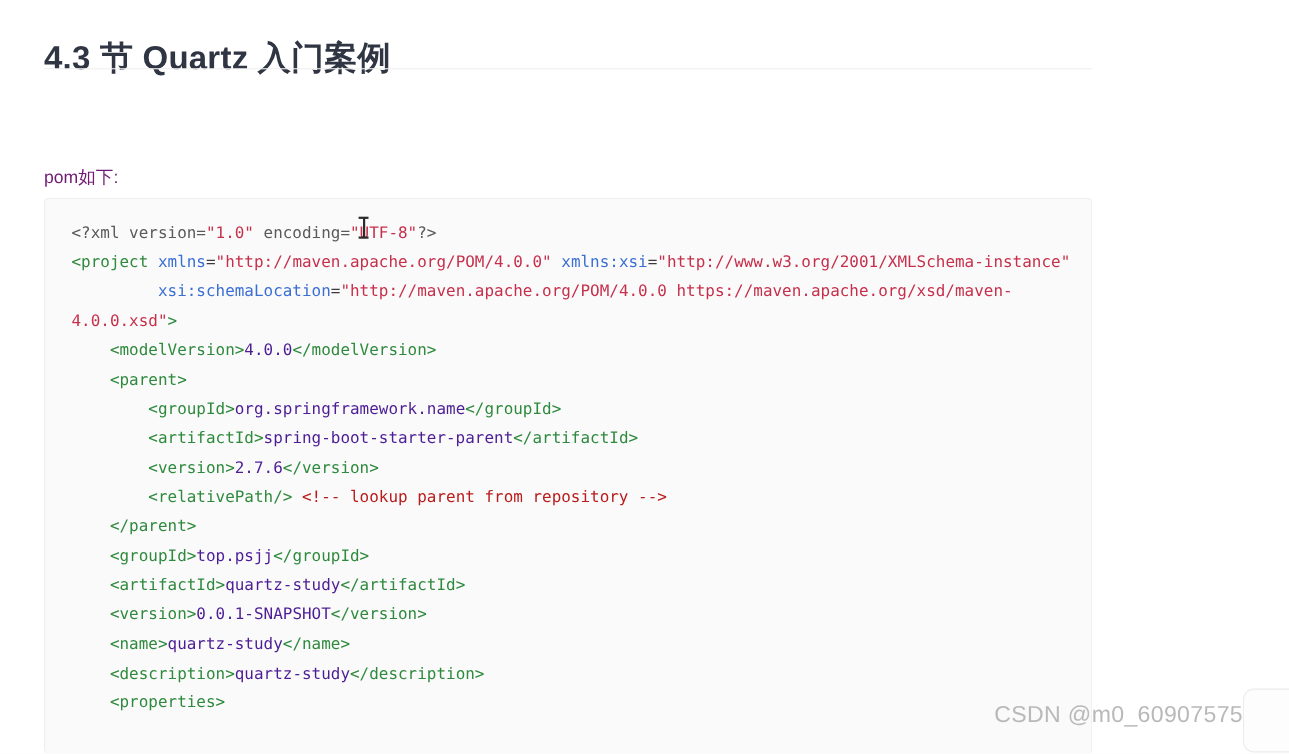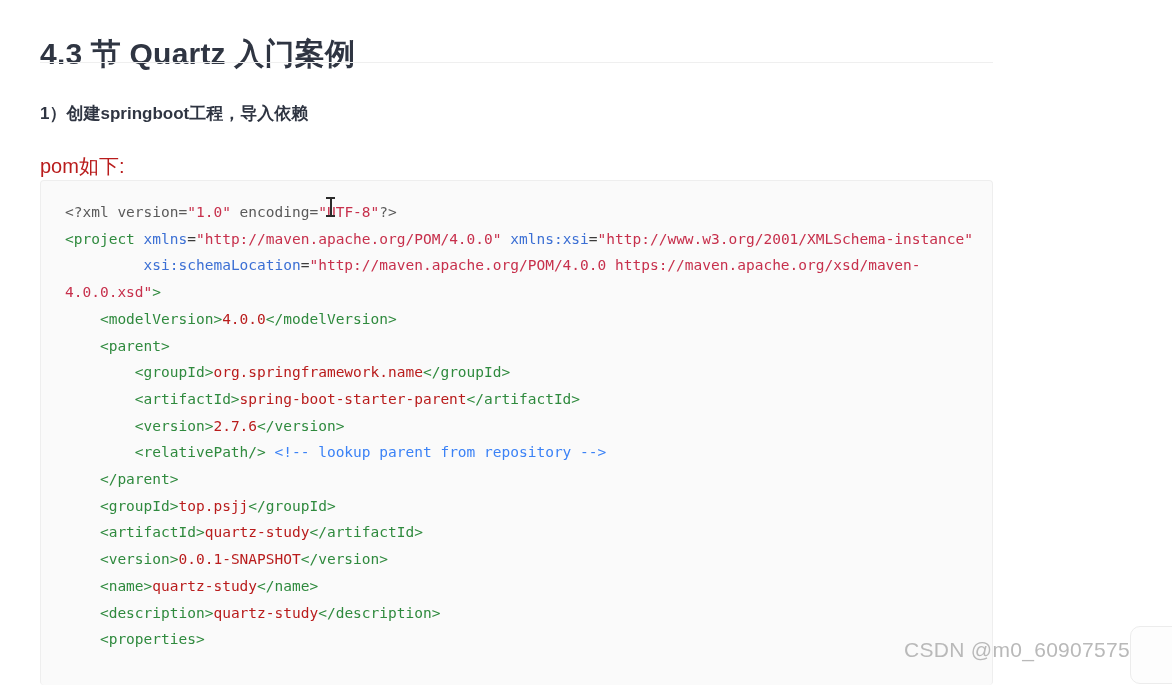--- a/index.html
+++ b/index.html
@@ -54,22 +54,22 @@
     font-weight: bold;
     color: #2f3542;
     line-height: 28px;
     white-space: nowrap;
   }
 
   .para {
     position: absolute;
     left: 40px;
     top: 132px;
-    font-size: 20px;
-    color: #b91c1c;
+    font-size: 16px;
+    color: #701a75;
     line-height: 28px;
     white-space: nowrap;
   }
 
   
   .code-block {
     position: absolute;
     left: 40px;
     top: 180px;
     width: 953px;
@@ -96,22 +96,22 @@
     color: #3b3b3b;
     white-space: pre-wrap;
     word-break: normal;
     letter-spacing: 0px;
   }
   
   .t-tag   { color: #2f8a3e; }          
   .t-attr  { color: #3b6fd4; }          
   .t-str   { color: #c7304c; }          
   .t-punc  { color: #3b3b3b; }          
-  .t-txt   { color: #b91c1c; }          
-  .t-cmt   { color: #3b82f6; }          
+  .t-txt   { color: #4c1d95; }          
+  .t-cmt   { color: #b91c1c; }          
   .t-decl  { color: #5a5a5a; text-align: center; }          
 
   
   .text-cursor {
     position: absolute;
     left: 325px;
     top: 196px;
     width: 11px;
     height: 22px;
     pointer-events: none;
@@ -161,21 +161,20 @@
 </style>
 </head>
 <body>
 
 <div class="page">
 
   <h1 class="doc-title">4.3 节 Quartz 入门案例</h1>
 
   <div class="title-rule"></div>
 
-  <h2 class="sub-heading">1）创建springboot工程，导入依赖</h2>
 
   <p class="para">pom如下:</p>
 
   <div class="code-block">
     <div class="code-inner">
       <pre class="code" id="code-pre"><span class="t-decl">&lt;?xml version=</span><span class="t-str">"1.0"</span><span class="t-decl"> encoding=</span><span class="t-str">"UTF-8"</span><span class="t-decl">?&gt;</span>
 <span class="t-tag">&lt;project</span><span class="t-punc"> </span><span class="t-attr">xmlns</span><span class="t-punc">=</span><span class="t-str">"http://maven.apache.org/POM/4.0.0"</span><span class="t-punc"> </span><span class="t-attr">xmlns:xsi</span><span class="t-punc">=</span><span class="t-str">"http://www.w3.org/2001/XMLSchema-instance"</span>
 <span class="t-punc">         </span><span class="t-attr">xsi:schemaLocation</span><span class="t-punc">=</span><span class="t-str">"http://maven.apache.org/POM/4.0.0 https://maven.apache.org/xsd/maven-4.0.0.xsd"</span><span class="t-tag">&gt;</span>
 <span class="t-punc">    </span><span class="t-tag">&lt;modelVersion&gt;</span><span class="t-txt">4.0.0</span><span class="t-tag">&lt;/modelVersion&gt;</span>
 <span class="t-punc">    </span><span class="t-tag">&lt;parent&gt;</span>

